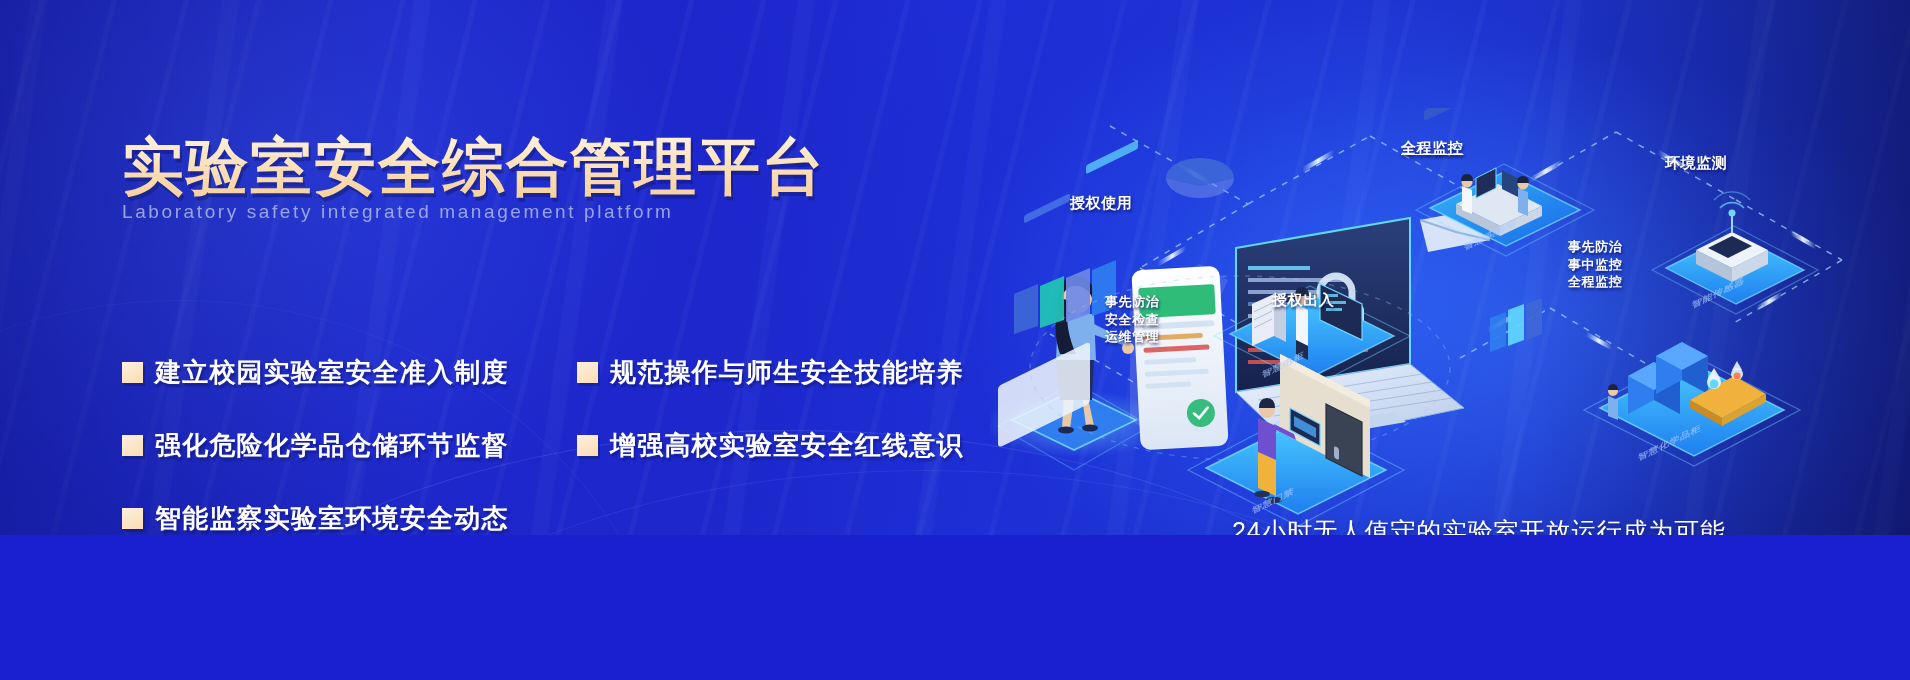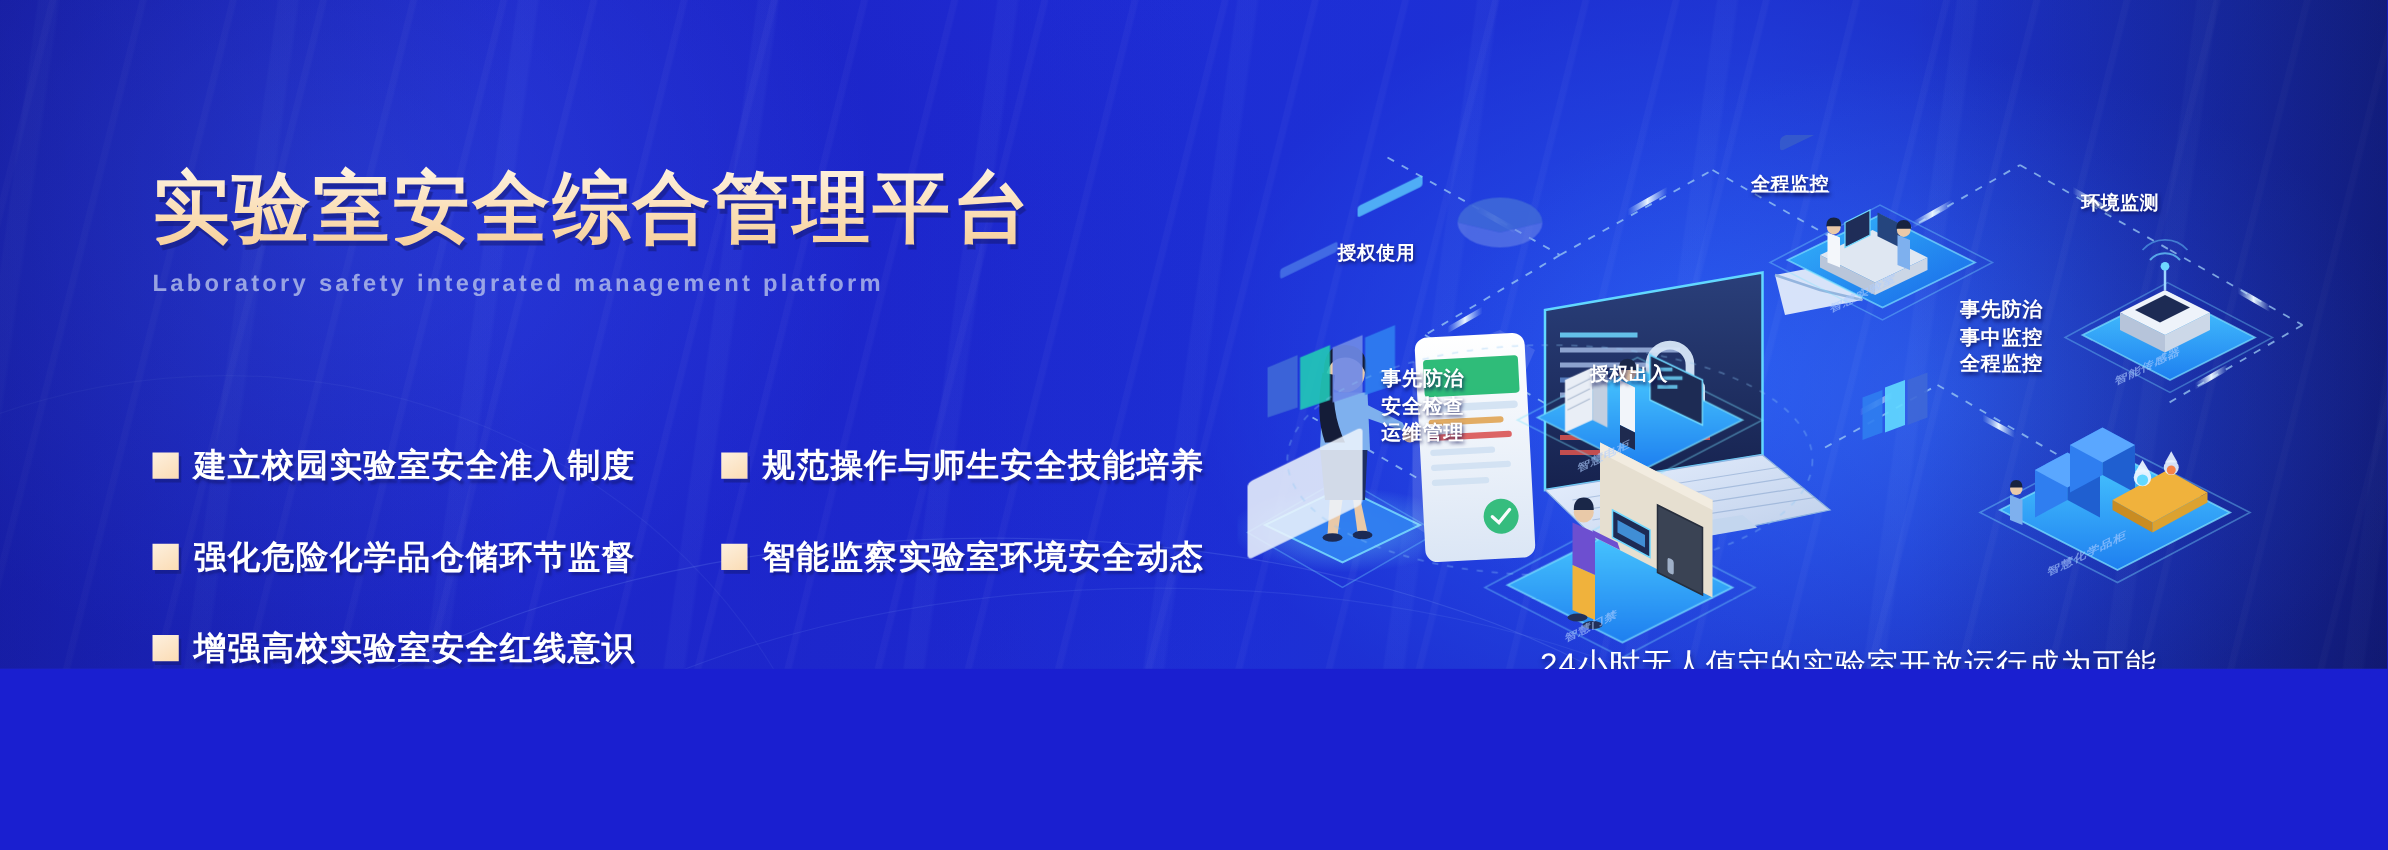--- a/index.html
+++ b/index.html
@@ -83,25 +83,24 @@
     line-height: 1.12;
     background: linear-gradient(180deg, #fdf3e2 0%, #fbdfb8 52%, #f6cf9b 100%);
     -webkit-background-clip: text;
     background-clip: text;
     color: transparent;
     -webkit-text-fill-color: transparent;
     filter: drop-shadow(2px 4px 0px rgba(20,26,120,0.55));
     white-space: nowrap;
   }
   .sub-title {
-    margin-top: 16px;
     font-size: 19px;
     letter-spacing: 2.6px;
     color: rgba(186,196,236,0.78);
-    font-weight: 700;
+    font-weight: 400;
     white-space: nowrap;
   }
 
   .bullets {
     position: absolute; left: 122px; top: 336px;
     width: 900px;
     display: grid;
     grid-template-columns: 455px 455px;
     grid-auto-rows: 73px;
     align-items: center;
@@ -129,21 +128,21 @@
   .diag-label {
     position: absolute;
     color: #ffffff;
     font-weight: 700;
     font-size: 15px;
     letter-spacing: .6px;
     text-shadow: 1px 2px 3px rgba(10,14,80,0.75);
     white-space: nowrap;
     line-height: 1.35;
   }
-  .diag-label.multi { font-size: 16px; }
+  .diag-label.multi { font-size: 13px; }
 
   .node-cap {
     position: absolute;
     color: rgba(175,205,255,0.62);
     font-size: 10px;
     font-weight: 700;
     letter-spacing: .5px;
     white-space: nowrap;
     transform: skewY(-26deg) skewX(0deg) scaleY(.82);
     pointer-events: none;
@@ -187,25 +186,25 @@
     <div class="bullet">
       <span class="sq"></span>
       <span class="txt">规范操作与师生安全技能培养</span>
     </div>
     <div class="bullet">
       <span class="sq"></span>
       <span class="txt">强化危险化学品仓储环节监督</span>
     </div>
     <div class="bullet">
       <span class="sq"></span>
-      <span class="txt">智能监察实验室环境安全动态</span>
+      <span class="txt">增强高校实验室安全红线意识</span>
     </div>
     <div class="bullet">
       <span class="sq"></span>
-      <span class="txt">增强高校实验室安全红线意识</span>
+      <span class="txt">智能监察实验室环境安全动态</span>
     </div>
   </div>
 
   <div class="illus">
 
     <svg width="920" height="500" viewBox="0 0 920 500">
       <defs>
         <linearGradient id="platTop" x1="0" y1="0" x2="0" y2="1">
           <stop offset="0%" stop-color="#49c9ff"></stop>
           <stop offset="100%" stop-color="#1e7ff0"></stop>

